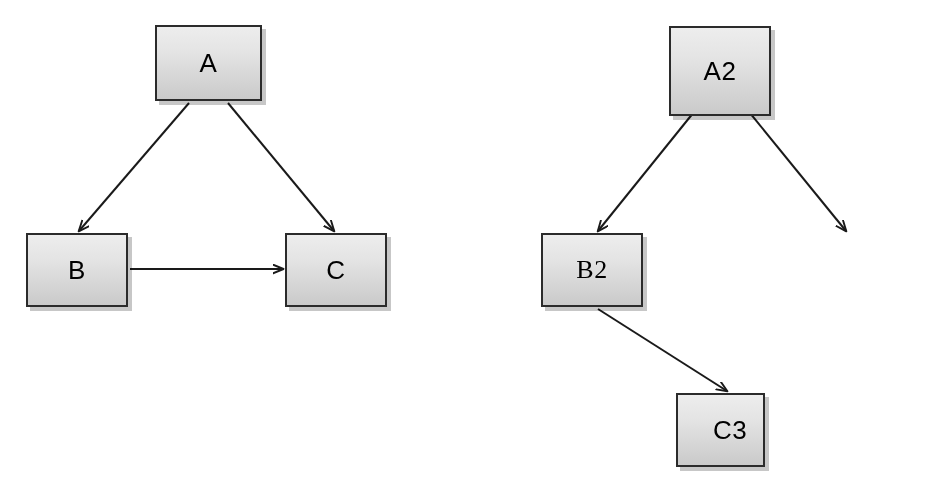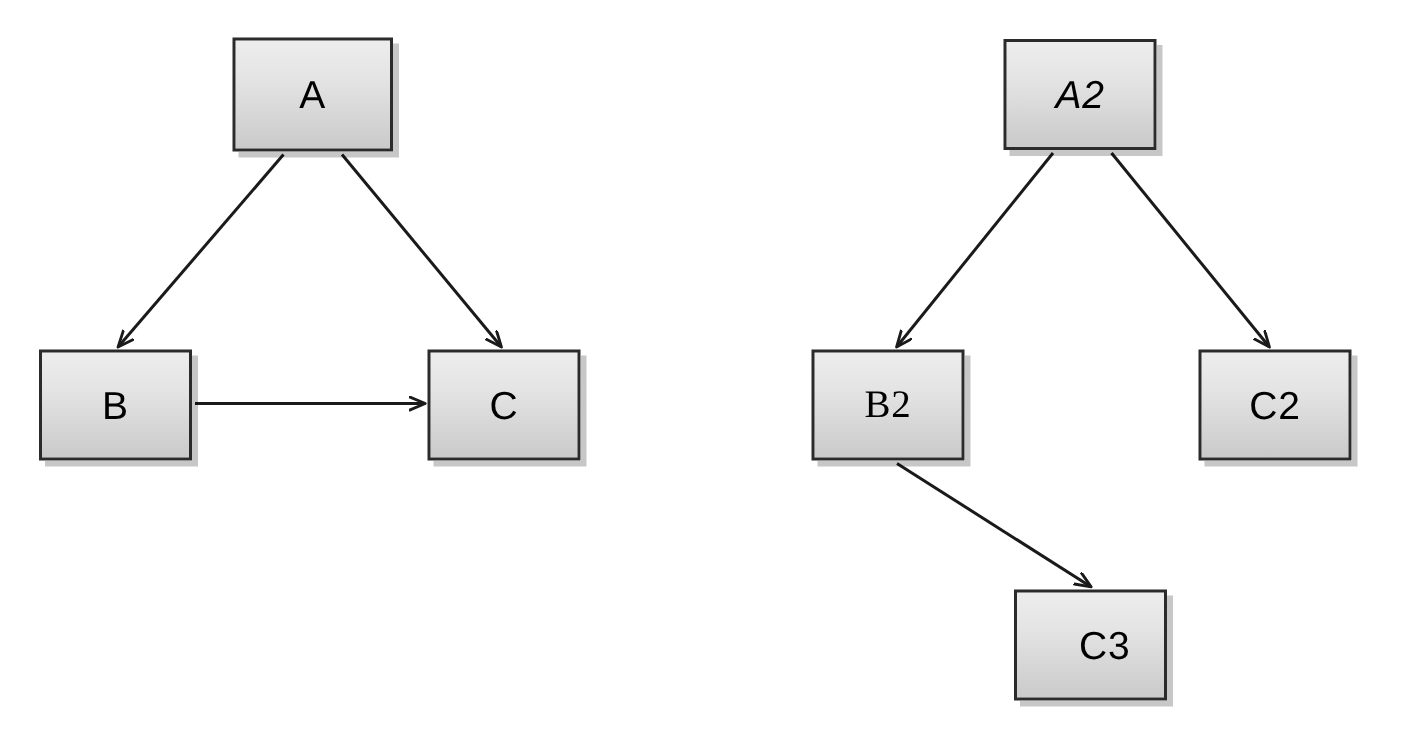--- a/index.html
+++ b/index.html
@@ -69,26 +69,23 @@
 
   <div class="node" style="left: 155px; top: 25px; width: 107px; height: 76px;">
     <span class="node-label">A</span>
   </div>
   <div class="node" style="left: 26px; top: 233px; width: 102px; height: 74px;">
     <span class="node-label">B</span>
   </div>
   <div class="node" style="left: 285px; top: 233px; width: 102px; height: 74px;">
     <span class="node-label">C</span>
   </div>
-  <div class="node" style="left: 669px; top: 26px; width: 102px; height: 74px; font-style: italic;">
+  <div class="node" style="left: 669px; top: 26px; width: 102px; height: 90px;">
     <span class="node-label">A2</span>
   </div>
   <div class="node" style="left: 541px; top: 233px; width: 102px; height: 74px; font-family: Liberation Serif, serif;">
     <span class="node-label">B2</span>
   </div>
-  <div class="node" style="left: 799px; top: 233px; width: 102px; height: 74px;">
-    <span class="node-label">C2</span>
-  </div>
-  <div class="node" style="left: 676px; top: 393px; width: 102px; height: 74px; padding-left: 19px;">
+  <div class="node" style="left: 676px; top: 393px; width: 89px; height: 74px; padding-left: 19px;">
     <span class="node-label">C3</span>
   </div>
 
 </div>
 
 </body></html>

